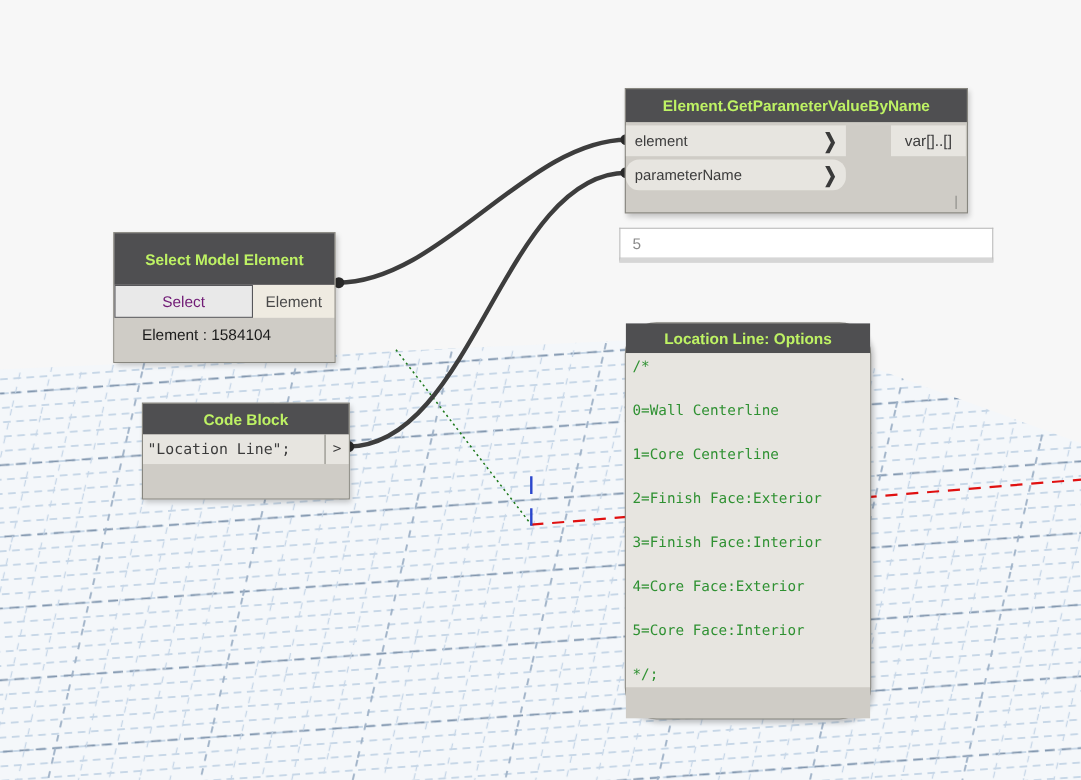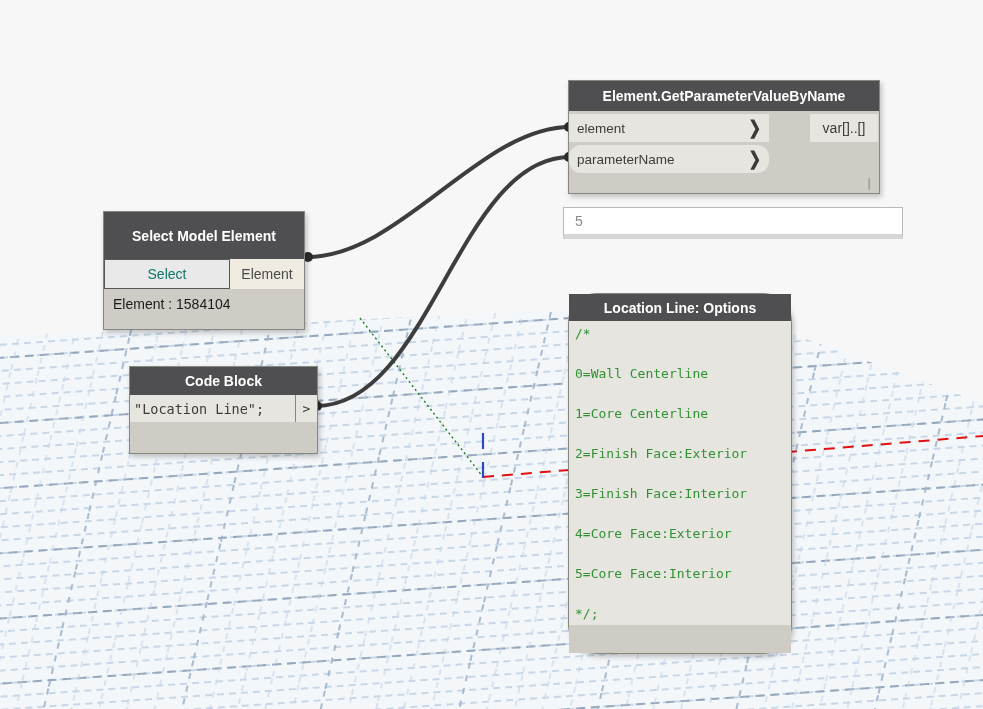--- a/index.html
+++ b/index.html
@@ -3,21 +3,21 @@
 <meta charset="utf-8">
 <style>
   html,body{margin:0;padding:0;}
   body{font-family:"Liberation Sans",sans-serif;background:#f7f7f7;}
   #canvas{position:relative;width:983px;height:709px;overflow:hidden;background:#f7f7f7;}
   svg.layer{position:absolute;left:0;top:0;}
 
   
   .node{position:absolute;border:1px solid #87867f;box-shadow:2px 3px 5px rgba(0,0,0,.22);
         display:flex;flex-direction:column;background:#cfccc6;z-index:3;}
-  .node-header{background:#4f4f51;color:#ffffff;font-weight:bold;font-size:14px;
+  .node-header{background:#4f4f51;color:#bef264;font-weight:bold;font-size:14px;
                display:flex;align-items:center;justify-content:center;flex:0 0 auto;}
   .node-bottom{background:#cfccc6;flex:1 1 auto;position:relative;}
 
   
   #node-getparam{left:568px;top:80px;width:310px;height:112px;}
   #node-getparam .node-header{height:30px;}
   #node-getparam .ports{position:relative;flex:1 1 auto;}
   .in-port{position:absolute;left:0;width:200px;height:28px;background:#e7e5e0;
            display:flex;align-items:center;justify-content:space-between;
            padding:0 8px;box-sizing:border-box;font-size:13.5px;color:#3c3c3c;}
@@ -34,24 +34,24 @@
                   background:#ffffff;border:1px solid #b9b9b9;border-bottom:5px solid #d6d6d6;
                   display:flex;align-items:center;padding-left:11px;
                   font-size:14px;color:#8a8a8a;}
 
   
   #node-select{left:103px;top:211px;width:200px;height:117px;}
   #node-select .node-header{height:47px;}
   #node-select .select-row{display:flex;height:30px;flex:0 0 auto;}
   .select-button{width:126px;box-sizing:border-box;background:#e9e9e9;border:1px solid #57575a;
                  display:flex;align-items:center;justify-content:center;
-                 font-size:14px;color:#0f766e;}
+                 font-size:14px;color:#701a75;}
   .element-out{flex:1;background:#efebe1;display:flex;align-items:center;justify-content:center;
                font-size:14px;color:#4a4a4a;}
-  #node-select .value-area{padding:7px 9px;font-size:14px;color:#1b1b1b;}
+  #node-select .value-area{padding:7px 25px;font-size:14px;color:#1b1b1b;}
 
   
   #node-codeblock{left:129px;top:366px;width:187px;height:86px;justify-content:space-between;}
   #node-codeblock .node-header{height:28px;}
   .code-row{display:flex;height:27px;flex:0 0 auto;background:#e7e5e0;}
   .code-text{flex:1;display:flex;align-items:center;padding-left:4px;
              font-family:"DejaVu Sans Mono",monospace;font-size:13.5px;color:#3b3b3b;white-space:pre;}
   .code-out{width:21px;border-left:1px solid #87867f;display:flex;align-items:center;justify-content:center;
             font-family:"DejaVu Sans Mono",monospace;font-size:13px;color:#3b3b3b;}
 

